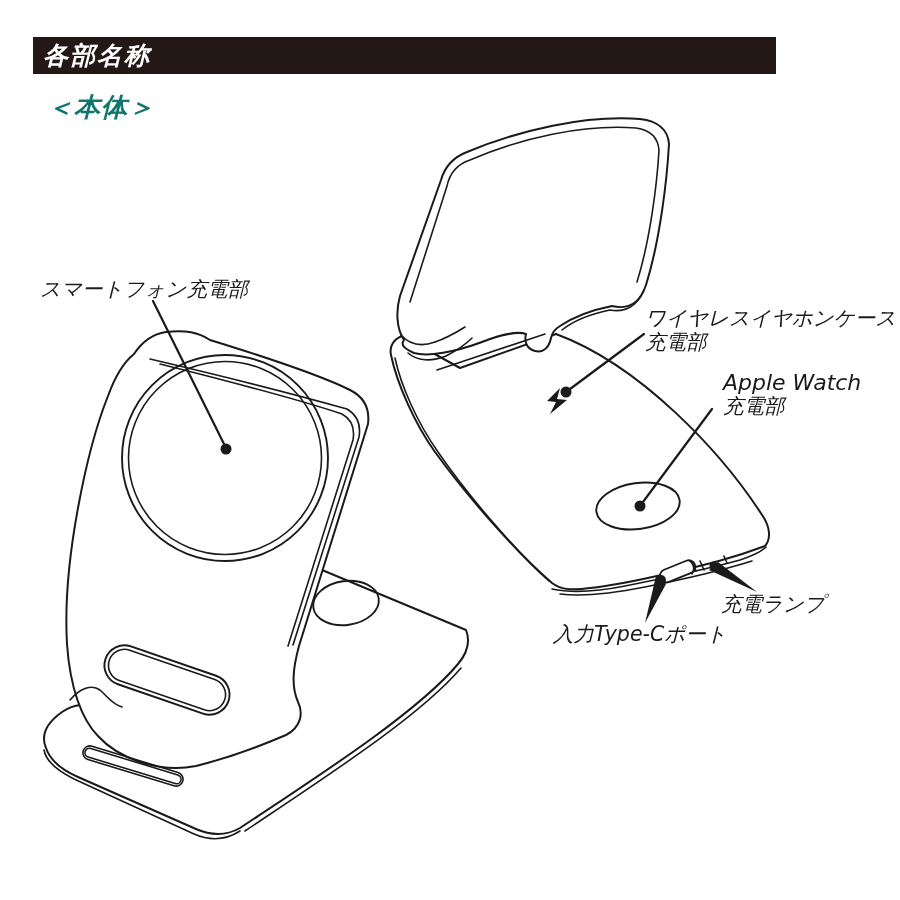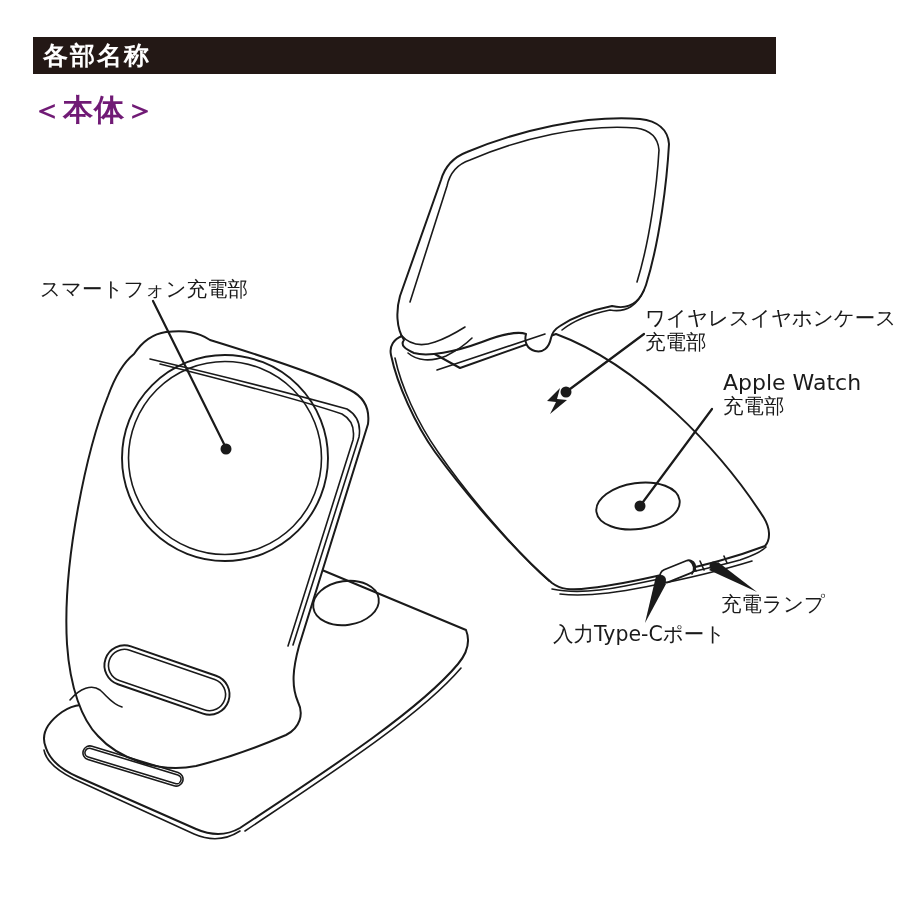--- a/index.html
+++ b/index.html
@@ -2,35 +2,35 @@
 <html><head>
 <meta charset="utf-8">
 <style>
   html, body {
     margin: 0; padding: 0;
     width: 900px; height: 900px;
     background: #ffffff;
     font-family: "DejaVu Sans", "Liberation Sans", sans-serif;
     overflow: hidden;
   }
-  .stage { position: relative; width: 776px; height: 900px; }
+  .stage { position: relative; width: 776px; height: 900px; font-style: italic; }
   .header-bar {
     position: absolute; left: 33px; top: 37px; right: 0; height: 37px;
     background: #231815;
     color: #ffffff;
     font-size: 25px; font-weight: bold;
     line-height: 37px;
     padding-left: 10px;
     letter-spacing: 2px;
     box-sizing: border-box;
   }
   .section-label {
-    position: absolute; left: 32px; top: 90px;
-    color: #701a75;
-    font-size: 30px; font-weight: bold;
+    position: absolute; left: 47px; top: 90px;
+    color: #0f766e;
+    font-size: 26px; font-weight: bold;
     letter-spacing: 1px;
   }
   svg.diagram { position: absolute; left: 0; top: 0; }
   .lbl {
     font-family: "DejaVu Sans", "Liberation Sans", sans-serif;
     font-size: 20.5px;
     fill: #1a1a1a;
   }
   .outline  { fill: #ffffff; stroke: #1a1a1a; stroke-width: 2;   stroke-linejoin: round; }
   .thin     { fill: none;    stroke: #1a1a1a; stroke-width: 1.6; stroke-linejoin: round; stroke-linecap: round; }

